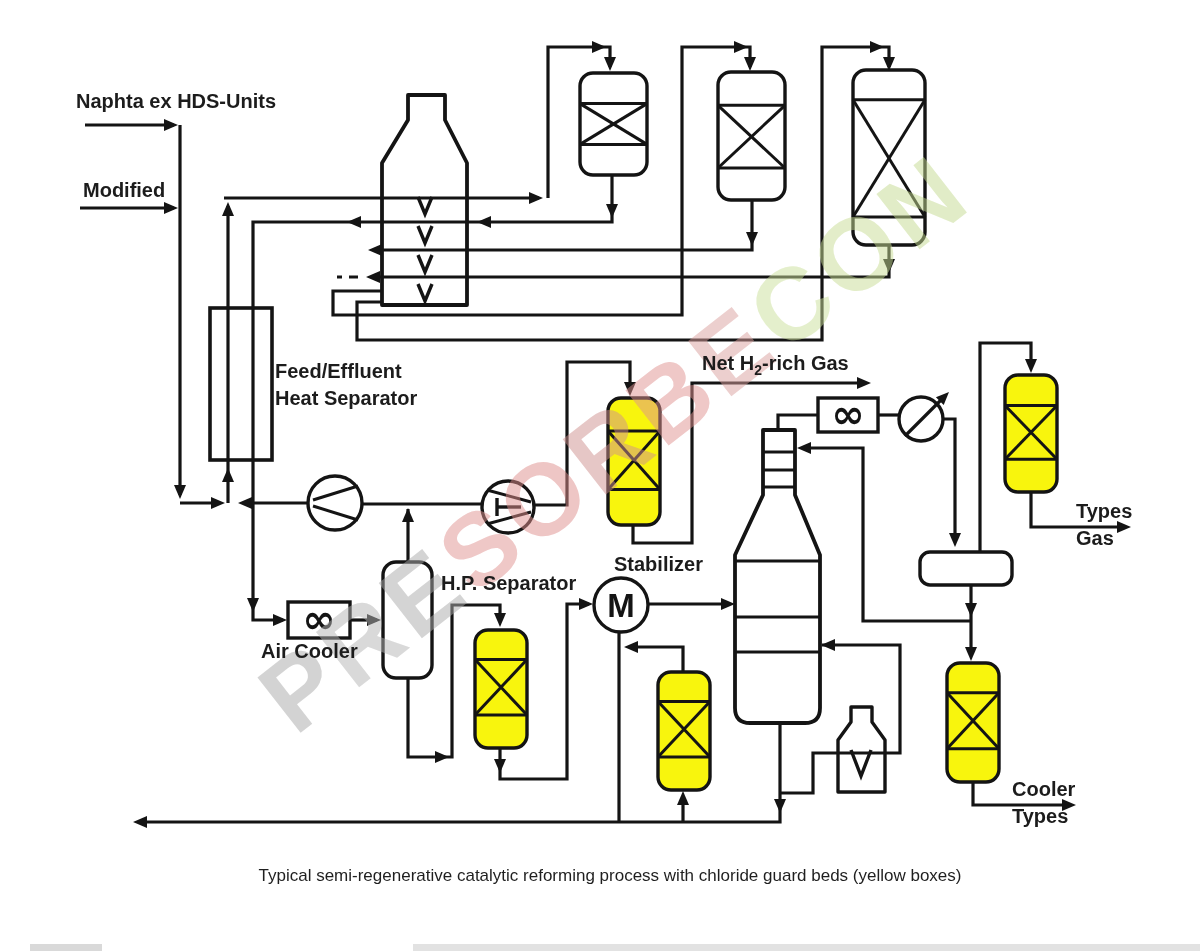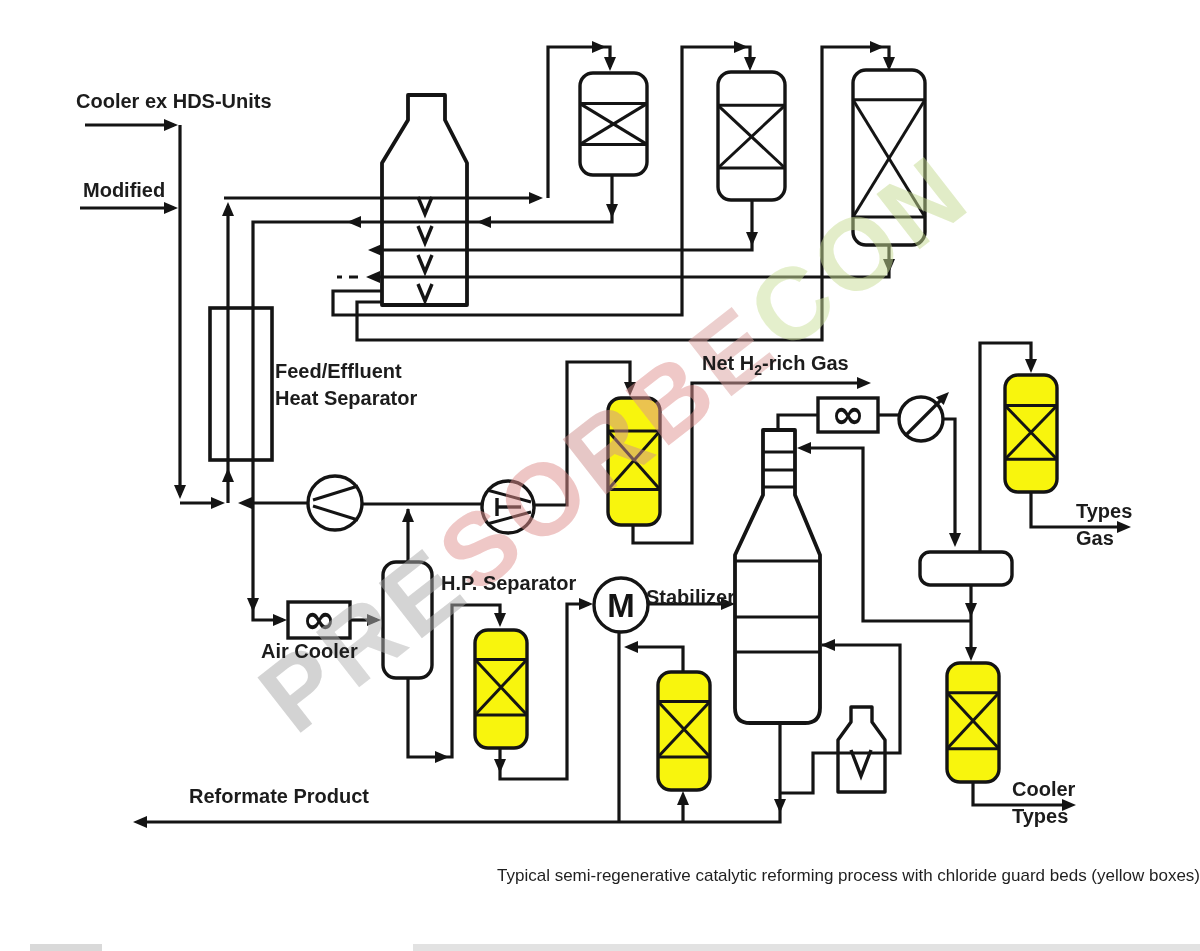--- a/index.html
+++ b/index.html
@@ -3,21 +3,21 @@
 <meta charset="utf-8">
 <style>
   html,body{margin:0;padding:0;background:#fff;}
   .stage{position:relative;width:1200px;height:951px;background:#fff;overflow:hidden;
          font-family:"Liberation Sans",sans-serif;}
   svg{position:absolute;left:0;top:0;}
   .lbl{position:absolute;font-weight:bold;font-size:20px;color:#1c1c1c;white-space:nowrap;line-height:27px;}
   .lbl span{display:block;}
   .lbl .inline{display:inline;}
   sub{font-size:14px;}
-  .caption{position:absolute;left:20px;right:0;text-align:right;font-size:17px;color:#1f1f1f;}
+  .caption{position:absolute;left:20px;right:0;text-align:center;font-size:17px;color:#1f1f1f;}
   #wm{position:absolute;left:150px;top:385px;width:930px;text-align:center;
       font-size:102px;font-weight:bold;letter-spacing:6px;opacity:.5;
       transform:rotate(-38deg);pointer-events:none;}
   .bar{position:absolute;height:7px;top:944px;}
 </style>
 </head>
 <body>
 
 <div class="stage">
 
@@ -173,39 +173,38 @@
       <path d="M0,0 L-14,-6 L-14,6 Z" fill="#141414" transform="translate(1131,527) rotate(0)"></path>
       <path d="M0,0 L-14,-6 L-14,6 Z" fill="#141414" transform="translate(971,617) rotate(90)"></path>
       <path d="M0,0 L-14,-6 L-14,6 Z" fill="#141414" transform="translate(971,661) rotate(90)"></path>
       <path d="M0,0 L-14,-6 L-14,6 Z" fill="#141414" transform="translate(797,448) rotate(180)"></path>
       <path d="M0,0 L-14,-6 L-14,6 Z" fill="#141414" transform="translate(821,645) rotate(180)"></path>
       <path d="M0,0 L-14,-6 L-14,6 Z" fill="#141414" transform="translate(1076,805) rotate(0)"></path>
     </svg>
 
   <div id="wm"><span style="color: rgb(169, 169, 169);">P</span><span style="color: rgb(181, 181, 181);">R</span><span style="color: rgb(171, 171, 171);">E</span><span style="color: rgb(224, 146, 144);">S</span><span style="color: rgb(223, 142, 140);">O</span><span style="color: rgb(207, 144, 142);">R</span><span style="color: rgb(224, 146, 144);">B</span><span style="color: rgb(219, 160, 158);">E</span><span style="color: rgb(203, 224, 154);">C</span><span style="color: rgb(200, 221, 148);">O</span><span style="color: rgb(196, 218, 144);">N</span></div>
 
-  <div class="lbl" style="left: 76px; top: 88px;"><span class="inline">Cooler ex HDS-Units</span></div>
+  <div class="lbl" style="left: 76px; top: 88px;"><span class="inline">Naphta ex HDS-Units</span></div>
   <div class="lbl" style="left: 83px; top: 177px;"><span class="inline">Modified</span></div>
   <div class="lbl" style="left: 275px; top: 358px;">
     <span>Feed/Effluent</span>
       <span>Heat Separator</span>
   </div>
   <div class="lbl" style="left: 702px; top: 350px;">
     <span class="inline">Net H</span><sub>2</sub><span class="inline">-rich Gas</span>
   </div>
   <div class="lbl" style="left: 261px; top: 638px;"><span class="inline">Air Cooler</span></div>
   <div class="lbl" style="left: 441px; top: 570px;"><span class="inline">H.P. Separator</span></div>
-  <div class="lbl" style="left: 646px; top: 551px; margin-top: 33px;"><span class="inline">Stabilizer</span></div>
+  <div class="lbl" style="left: 614px; top: 551px;"><span class="inline">Stabilizer</span></div>
   <div class="lbl" style="left: 1076px; top: 498px;">
     <span>Types</span>
       <span>Gas</span>
   </div>
   <div class="lbl" style="left: 1012px; top: 776px;">
     <span>Cooler</span>
       <span>Types</span>
   </div>
-  <div class="lbl" style="left: 189px; top: 783px;"><span class="inline">Reformate Product</span></div>
 
   <div class="caption" style="top:866px">Typical semi-regenerative catalytic reforming process with chloride guard beds (yellow boxes)</div>
 
   <div class="bar" style="left: 30px; width: 72px; background: rgb(217, 217, 217);"></div>
   <div class="bar" style="left: 413px; width: 787px; background: rgb(226, 226, 226);"></div>
 </div>
 
 </body></html>

